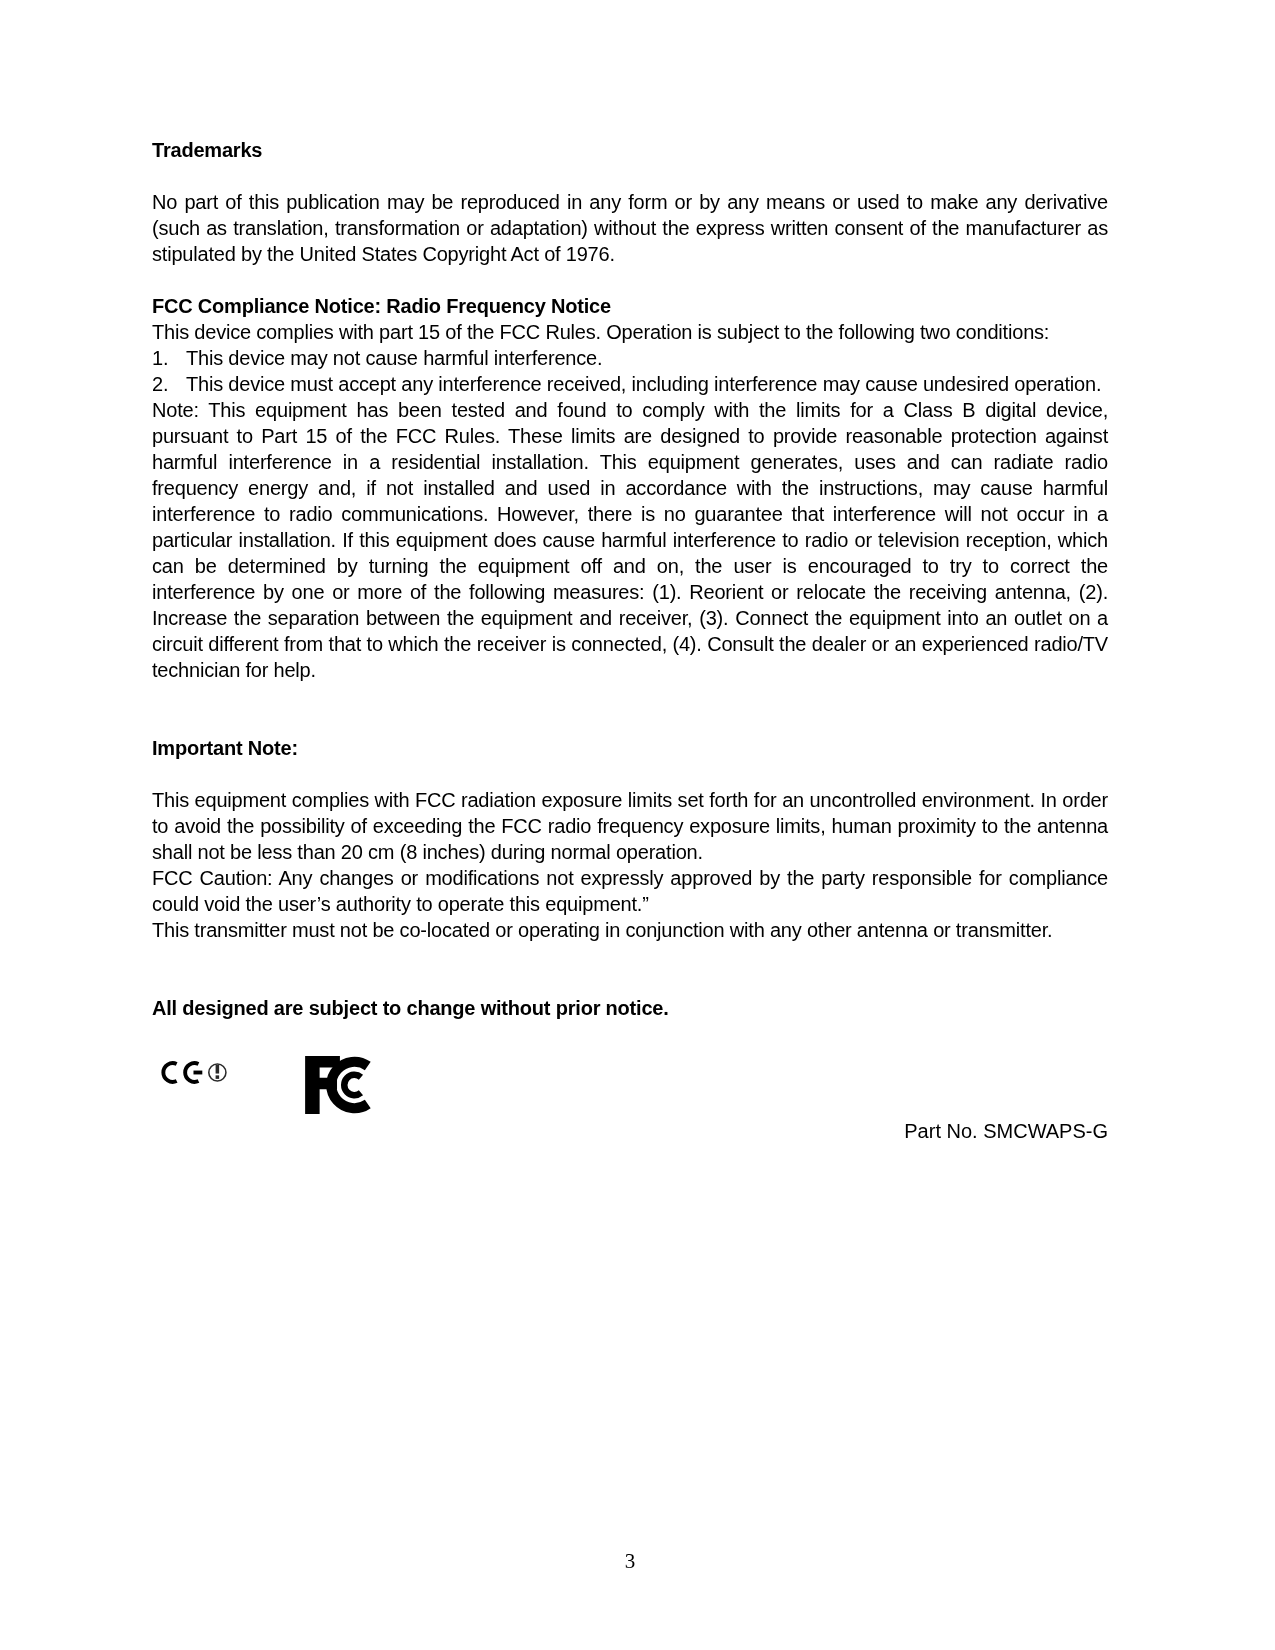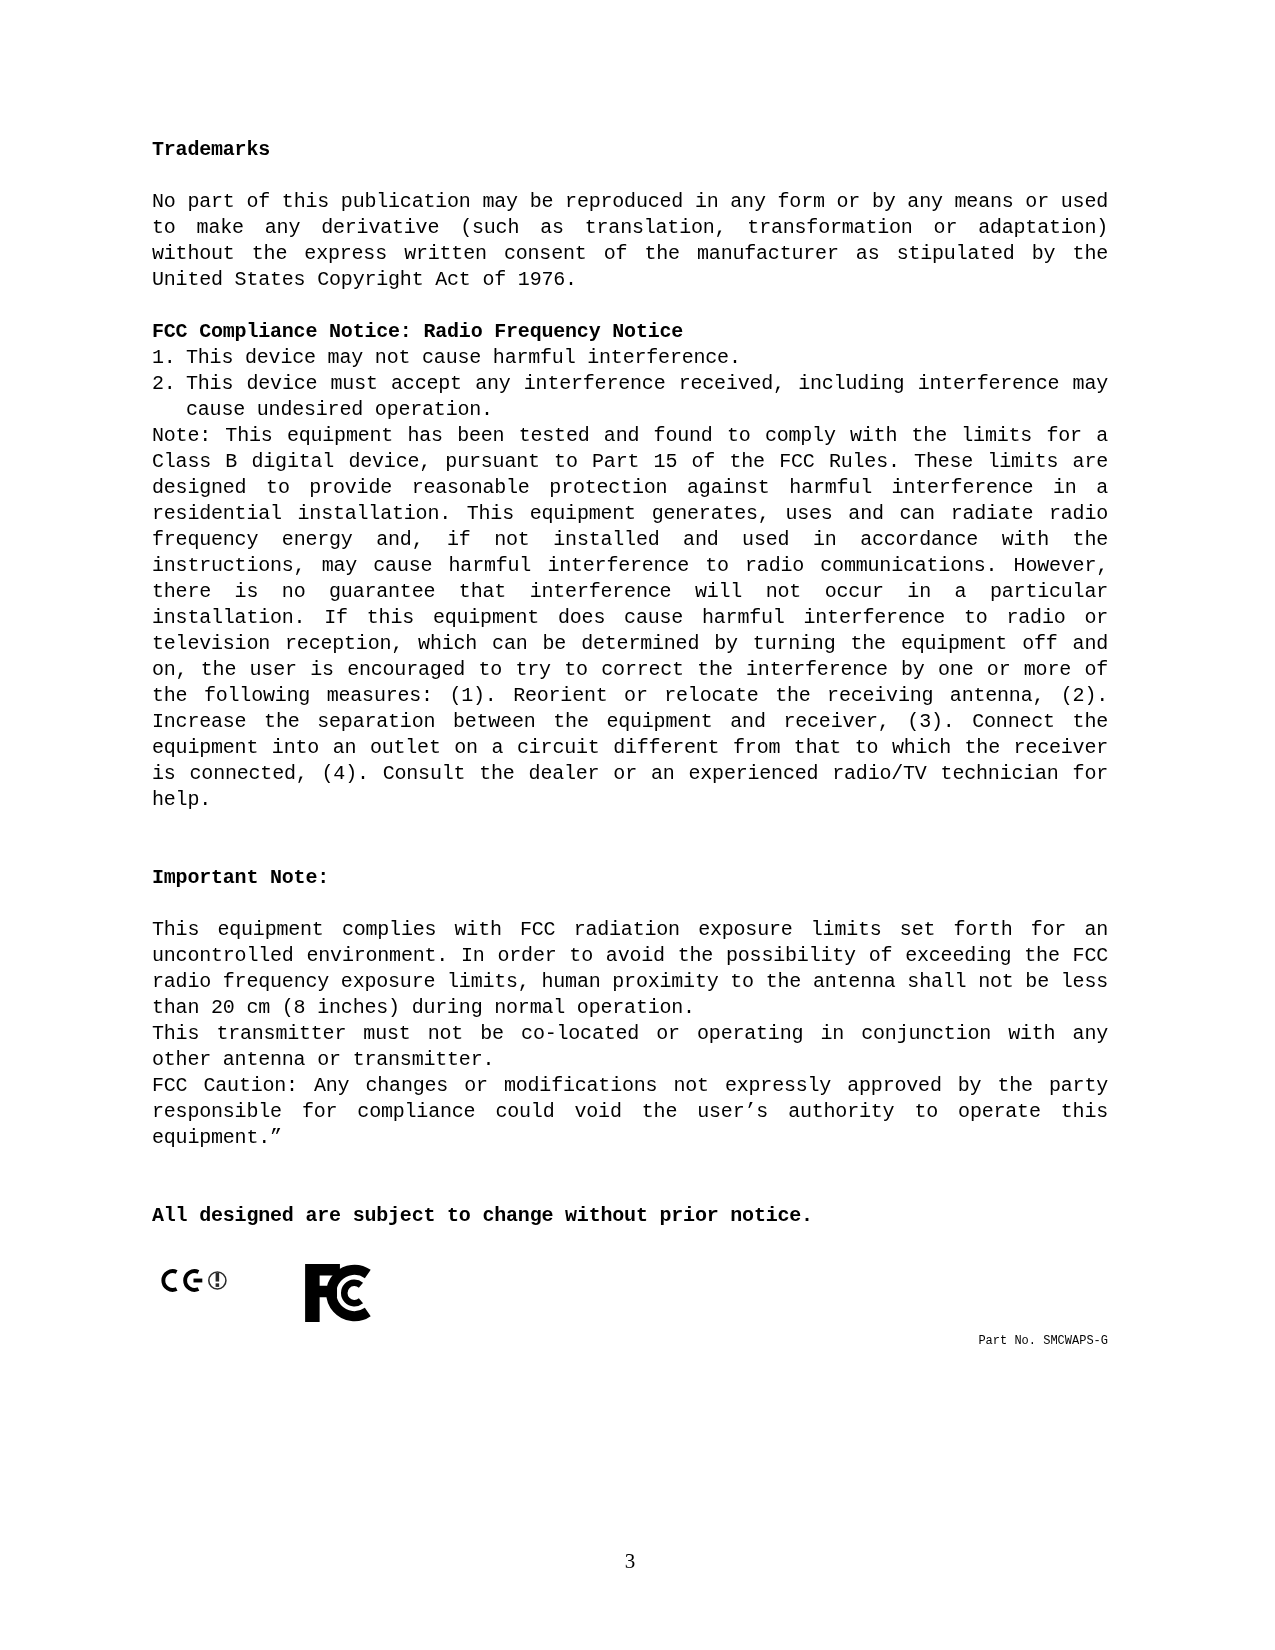--- a/index.html
+++ b/index.html
@@ -11,39 +11,39 @@
     position: relative;
   }
   .page {
     position: absolute; left: 0; top: 0;
     width: 1275px; height: 1650px;
     background: #ffffff;
     overflow: hidden;
   }
   .content {
     position: absolute; left: 152px; top: 137px; width: 956px;
-    font-size: 20px; line-height: 26px; letter-spacing: -0.2px; font-family: Liberation Mono, monospace;
+    font-size: 20px; line-height: 26px; letter-spacing: -0.2px;
   }
   .hd { font-weight: bold; }
   .para { text-align: justify; }
   .sp1 { height: 26px; }
   .sp2 { height: 52px; }
   .cond-list { }
   .cond-item { display: flex; }
   .cond-num { flex: 0 0 34px; }
   .cond-text { flex: 1 1 auto; text-align: justify; }
   .logos-row {
     margin-top: 35px; margin-left: 8px;
     display: flex; align-items: flex-start;
   }
   .ce-wrap { margin-top: 3px; }
   .fcc-wrap { margin-left: 77px; }
   .part-no {
     text-align: right;
-    font-size: 12px; line-height: 22px; letter-spacing: 0;
+    font-size: 20px; line-height: 22px; letter-spacing: 0;
     margin-top: 0px;
   }
   .page-no {
     position: absolute; left: 152px; top: 1548px; width: 956px;
     text-align: center;
     font-family: "Liberation Serif", serif;
     font-size: 21px; line-height: 26px;
   }
 </style>
 </head>
@@ -54,20 +54,21 @@
 
     <div class="hd">Trademarks</div>
 
     <div class="sp1"></div>
 
     <div class="para">No part of this publication may be reproduced in any form or by any means or used to make any derivative (such as translation, transformation or adaptation) without the express written consent of the manufacturer as stipulated by the United States Copyright Act of 1976.</div>
 
     <div class="sp1"></div>
 
     <div class="hd">FCC Compliance Notice: Radio Frequency Notice</div>
+    <div class="para">This device complies with part 15 of the FCC Rules. Operation is subject to the following two conditions:</div>
 
     <div class="cond-list">
       <div class="cond-item">
         <span class="cond-num">1.</span>
         <span class="cond-text">This device may not cause harmful interference.</span>
       </div>
       <div class="cond-item">
         <span class="cond-num">2.</span>
         <span class="cond-text">This device must accept any interference received, including interference may cause undesired operation.</span>
       </div>
@@ -75,22 +76,22 @@
 
     <div class="para">Note: This equipment has been tested and found to comply with the limits for a Class B digital device, pursuant to Part 15 of the FCC Rules. These limits are designed to provide reasonable protection against harmful interference in a residential installation. This equipment generates, uses and can radiate radio frequency energy and, if not installed and used in accordance with the instructions, may cause harmful interference to radio communications. However, there is no guarantee that interference will not occur in a particular installation. If this equipment does cause harmful interference to radio or television reception, which can be determined by turning the equipment off and on, the user is encouraged to try to correct the interference by one or more of the following measures: (1). Reorient or relocate the receiving antenna, (2). Increase the separation between the equipment and receiver, (3). Connect the equipment into an outlet on a circuit different from that to which the receiver is connected, (4). Consult the dealer or an experienced radio/TV technician for help.</div>
 
     <div class="sp2"></div>
 
     <div class="hd">Important Note:</div>
 
     <div class="sp1"></div>
 
     <div class="para">This equipment complies with FCC radiation exposure limits set forth for an uncontrolled environment. In order to avoid the possibility of exceeding the FCC radio frequency exposure limits, human proximity to the antenna shall not be less than 20 cm (8 inches) during normal operation.</div>
+    <div class="para">FCC Caution: Any changes or modifications not expressly approved by the party responsible for compliance could void the user’s authority to operate this equipment.”</div>
     <div class="para">This transmitter must not be co-located or operating in conjunction with any other antenna or transmitter.</div>
-    <div class="para">FCC Caution: Any changes or modifications not expressly approved by the party responsible for compliance could void the user’s authority to operate this equipment.”</div>
 
     <div class="sp2"></div>
 
     <div class="hd">All designed are subject to change without prior notice.</div>
 
     <div class="logos-row">
       <span class="ce-wrap">
         <svg width="68" height="27" viewBox="0 0 130 52" xmlns="http://www.w3.org/2000/svg">
           <path d="M31.6 9.7 A18 18 0 1 0 31.6 42.3" stroke="#000" stroke-width="7.5" fill="none"></path>
           <path d="M73.6 9.7 A18 18 0 1 0 73.6 42.3" stroke="#000" stroke-width="7.5" fill="none"></path>

